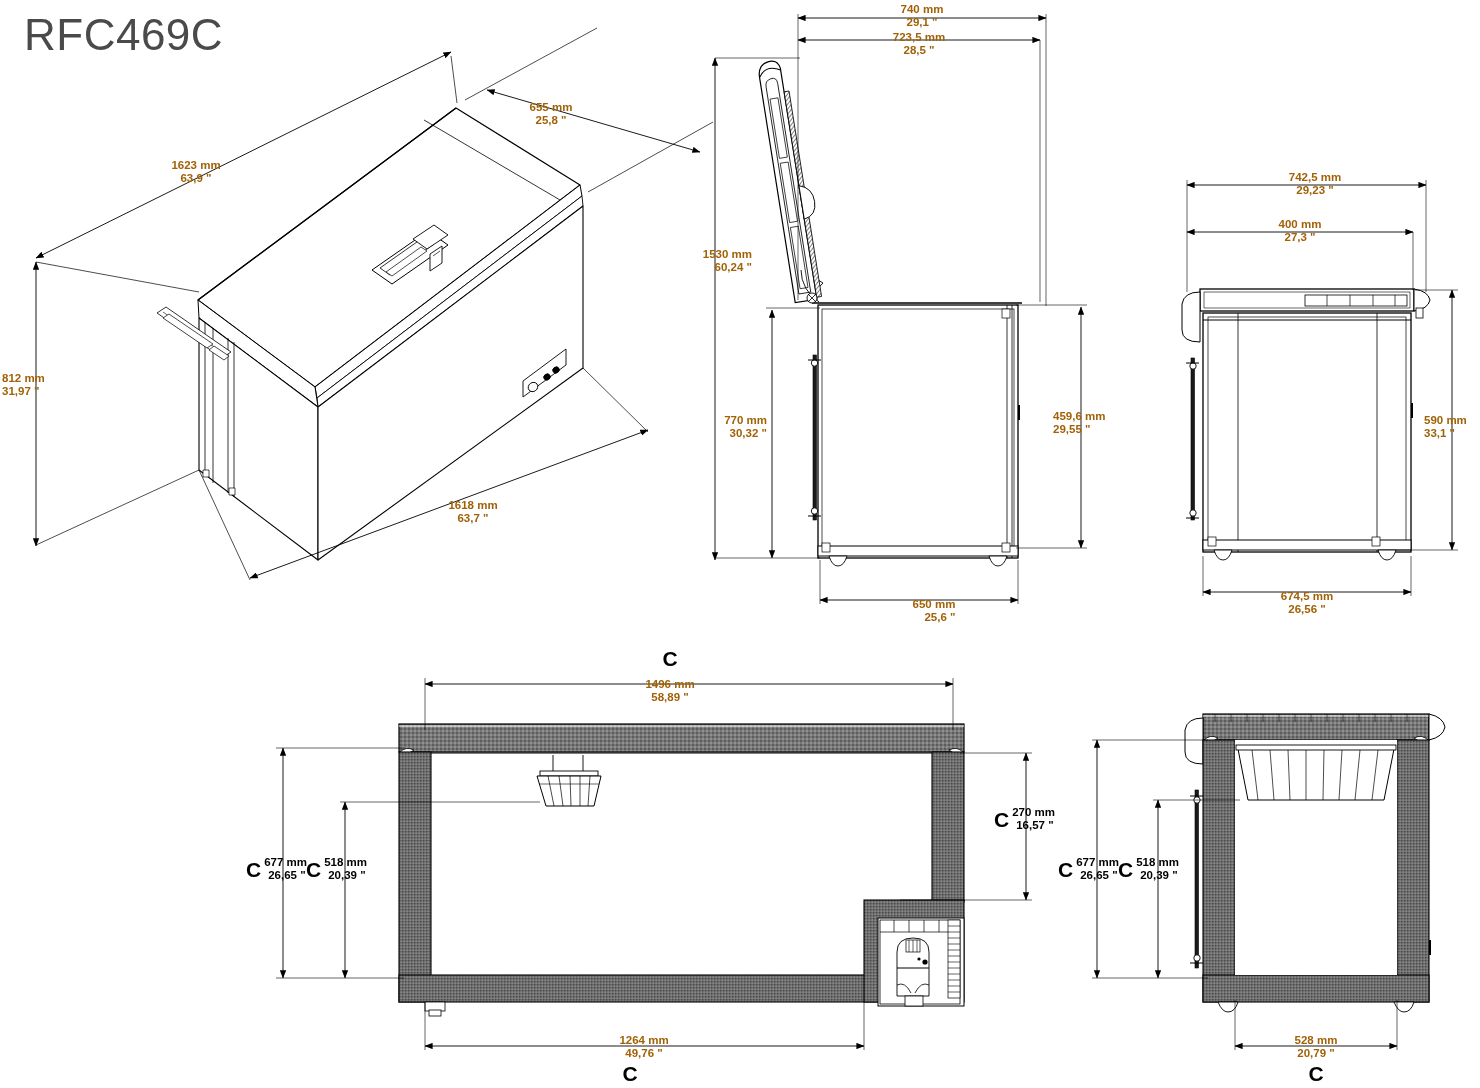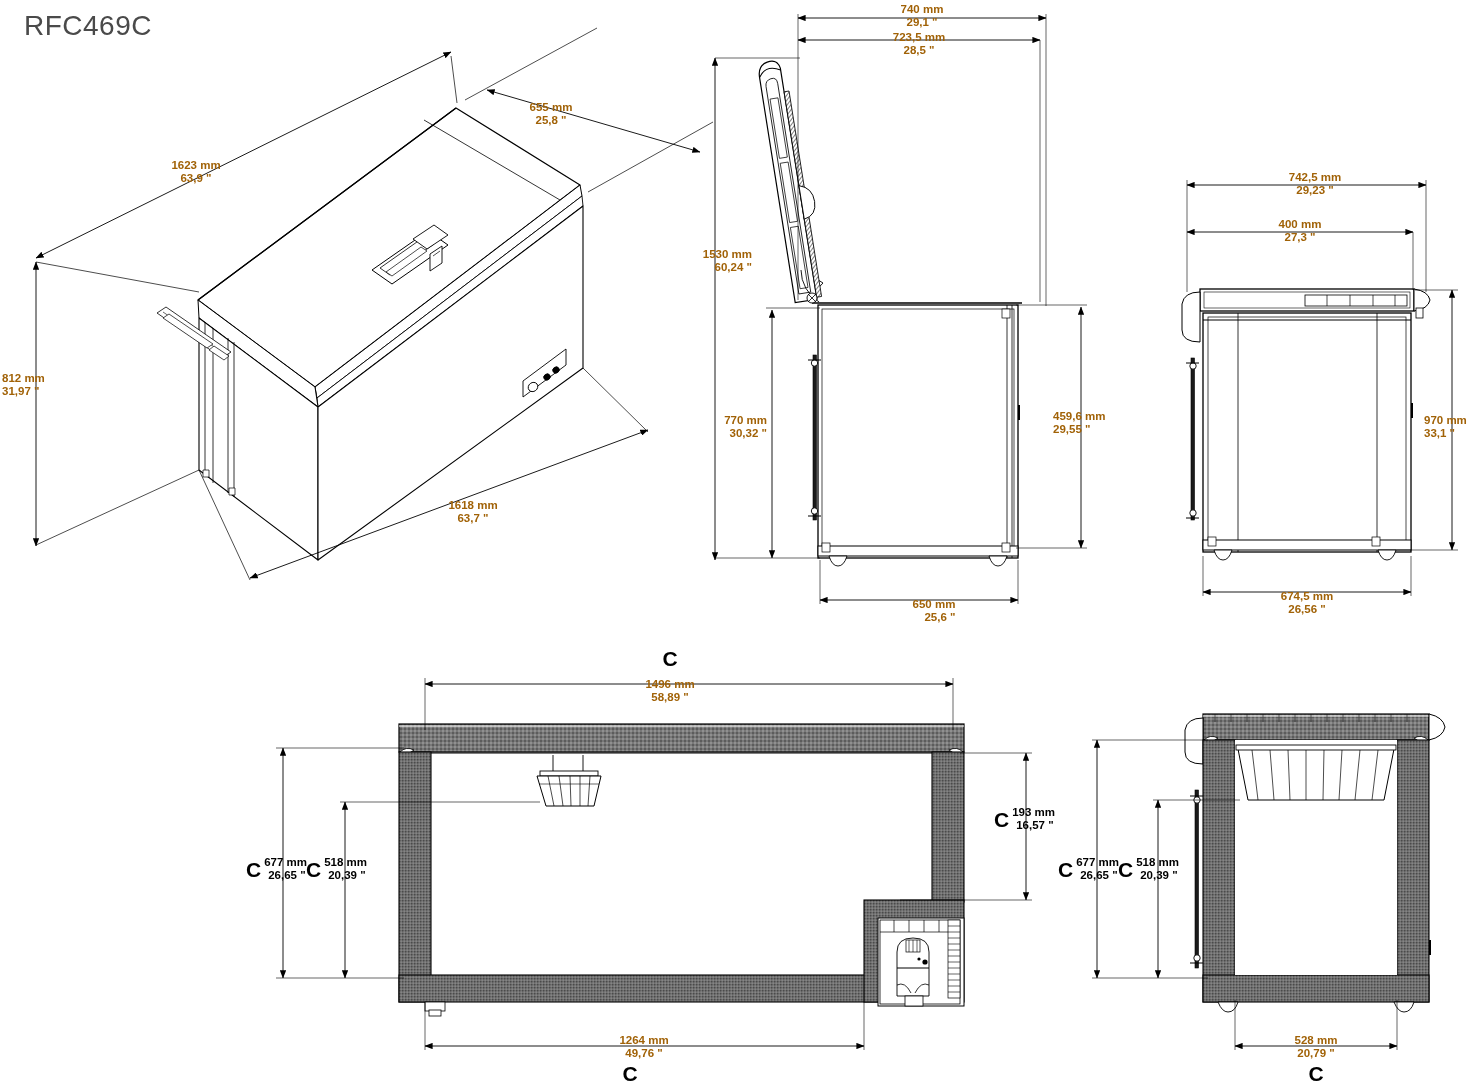--- a/index.html
+++ b/index.html
@@ -7,21 +7,21 @@
   body{
     width:1480px;height:1088px;position:relative;overflow:hidden;
     font-family:"Liberation Sans", sans-serif;
     color:#000;
   }
   #drawing-root{position:absolute;inset:0;}
   svg.sheet{position:absolute;left:0;top:0;width:1480px;height:1088px;}
 
   .model-title{
     position:absolute;left:24px;top:10px;
-    font-size:28px;letter-spacing:0.5px;color:#4a4a4a;
+    font-size:44px;letter-spacing:0.5px;color:#4a4a4a;
     font-family:"Liberation Sans", sans-serif;font-weight:400;
     white-space:nowrap;
   }
 
   
   .dim{
     position:absolute;white-space:nowrap;
     font-family:"Liberation Sans", sans-serif;
     font-weight:bold;color:#a16207;line-height:1.15;
   }
@@ -500,38 +500,38 @@
 
   <div class="dim center" style="left:1307px;top:171px;margin-left:8px;">
     <span class="mm">742,5 mm</span>
     <span class="in">29,23 "</span>
   </div>
   <div class="dim center" style="left:1300px;top:218px;">
     <span class="mm">400 mm</span>
     <span class="in">27,3 "</span>
   </div>
   <div class="dim left" style="left:1424px;top:414px;">
-    <span class="mm">970 mm</span>
+    <span class="mm">590 mm</span>
     <span class="in">33,1 "</span>
   </div>
   <div class="dim center" style="left:1307px;top:590px;">
     <span class="mm">674,5 mm</span>
     <span class="in">26,56 "</span>
   </div>
 
   <div class="cmark center" style="left:670px;top:648px;">C</div>
   <div class="dim center" style="left:670px;top:678px;">
     <span class="mm">1496 mm</span>
     <span class="in">58,89 "</span>
   </div>
 
   <div class="cdim" style="left:994px;top:806px;">
     <span class="c">C</span>
     <span class="txt">
-      <span class="mm">193 mm</span>
+      <span class="mm">270 mm</span>
       <span class="in">16,57 "</span>
     </span>
   </div>
 
   <div class="cdim" style="left:246px;top:856px;">
     <span class="c">C</span>
     <span class="txt">
       <span class="mm">677 mm</span>
       <span class="in">26,65 "</span>
     </span>

